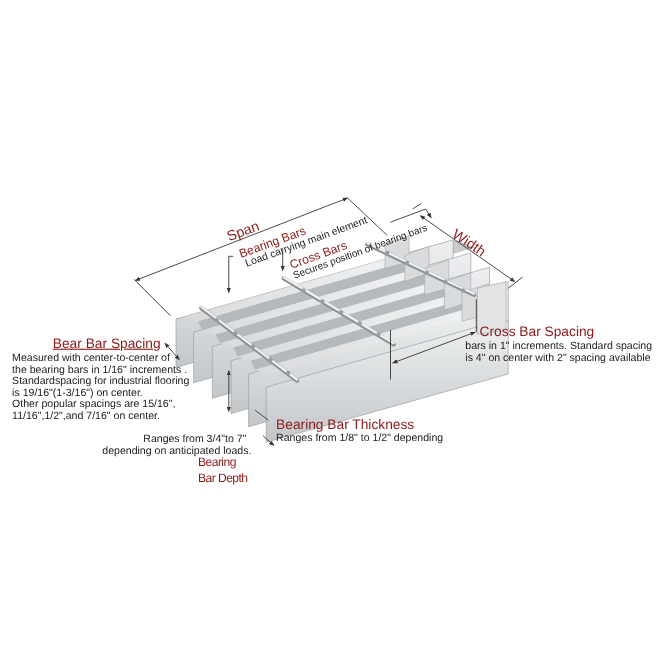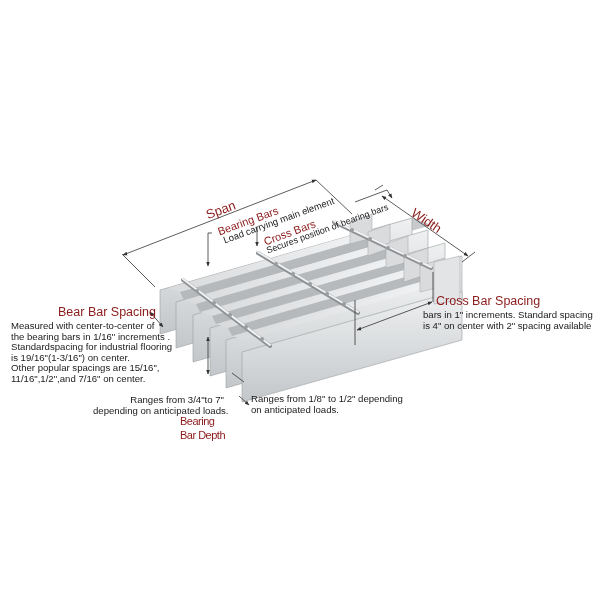--- a/index.html
+++ b/index.html
@@ -141,21 +141,21 @@
   <div class="title rot" style="left:216px;top:226px;font-size:11px;transform:rotate(-20deg);">Bearing Bars</div>
   <div class="desc rot" style="left:222px;top:236px;font-size:9.5px;transform:rotate(-20deg);">
       <span>Load carrying main element</span>
     </div>
 
   <div class="title rot" style="left:262px;top:236px;font-size:11px;transform:rotate(-20deg);">Cross Bars</div>
   <div class="desc rot" style="left:265px;top:246px;font-size:9px;transform:rotate(-20deg);">
       <span>Secures position of bearing bars</span>
     </div>
 
-  <div class="title" style="left:58px;top:305px;">Bear Bar Spacing</div>
+  <div class="title" style="left:48px;top:305px;text-decoration:underline;">Bear Bar Spacing</div>
   <div class="desc" style="left:11px;top:321px;">
     <span>Measured with center-to-center of</span>
     <span>the bearing bars in 1/16" increments .</span>
     <span>Standardspacing for industrial flooring</span>
     <span>is 19/16"(1-3/16") on center.</span>
     <span>Other popular spacings are 15/16",</span>
     <span>11/16",1/2",and 7/16" on center.</span>
   </div>
 
   <div class="title" style="left:436px;top:294px;">Cross Bar Spacing</div>
@@ -166,17 +166,17 @@
 
   <div class="title" style="left:180px;top:369px;font-size:11px;letter-spacing:-0.5px;line-height:14px;">
     <span style="display:block;margin-top:45px;">Bearing</span>
     <span style="display:block;text-align:right;">Bar Depth</span>
   </div>
   <div class="desc" style="left:93px;top:395px;text-align:right;width:131px;">
     <span>Ranges from 3/4"to 7"</span>
     <span>depending on anticipated loads.</span>
   </div>
 
+  <div class="title" style="left:251px;top:379px;">Bearing Bar Thickness</div>
   <div class="desc" style="left:251px;top:394px;">
     <span>Ranges from 1/8" to 1/2" depending</span>
-    <span>on anticipated loads.</span>
   </div>
 </div>
 
 </body></html>

